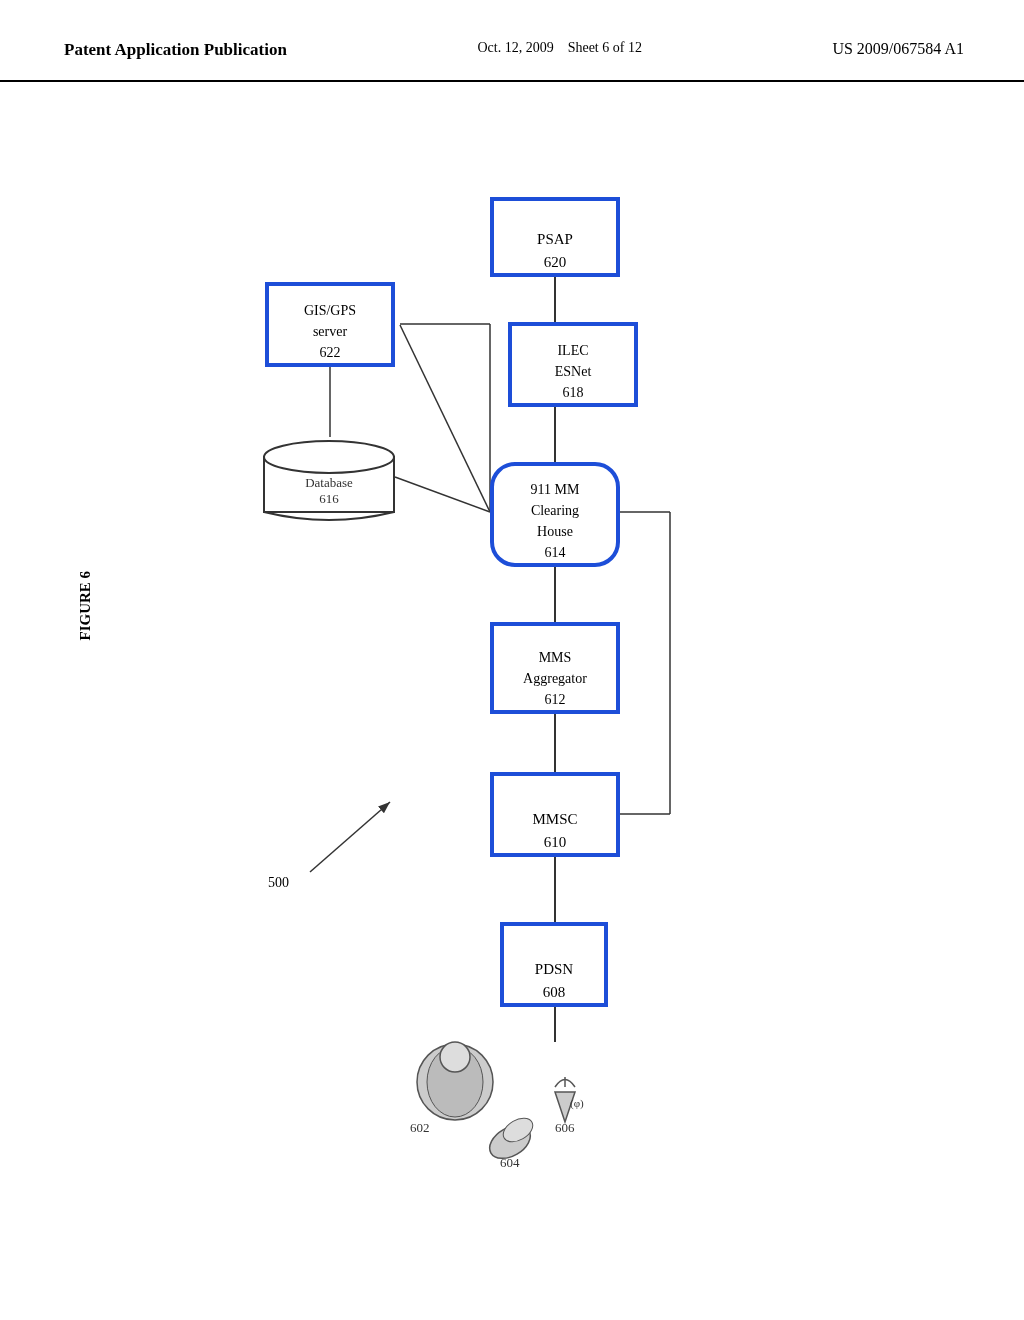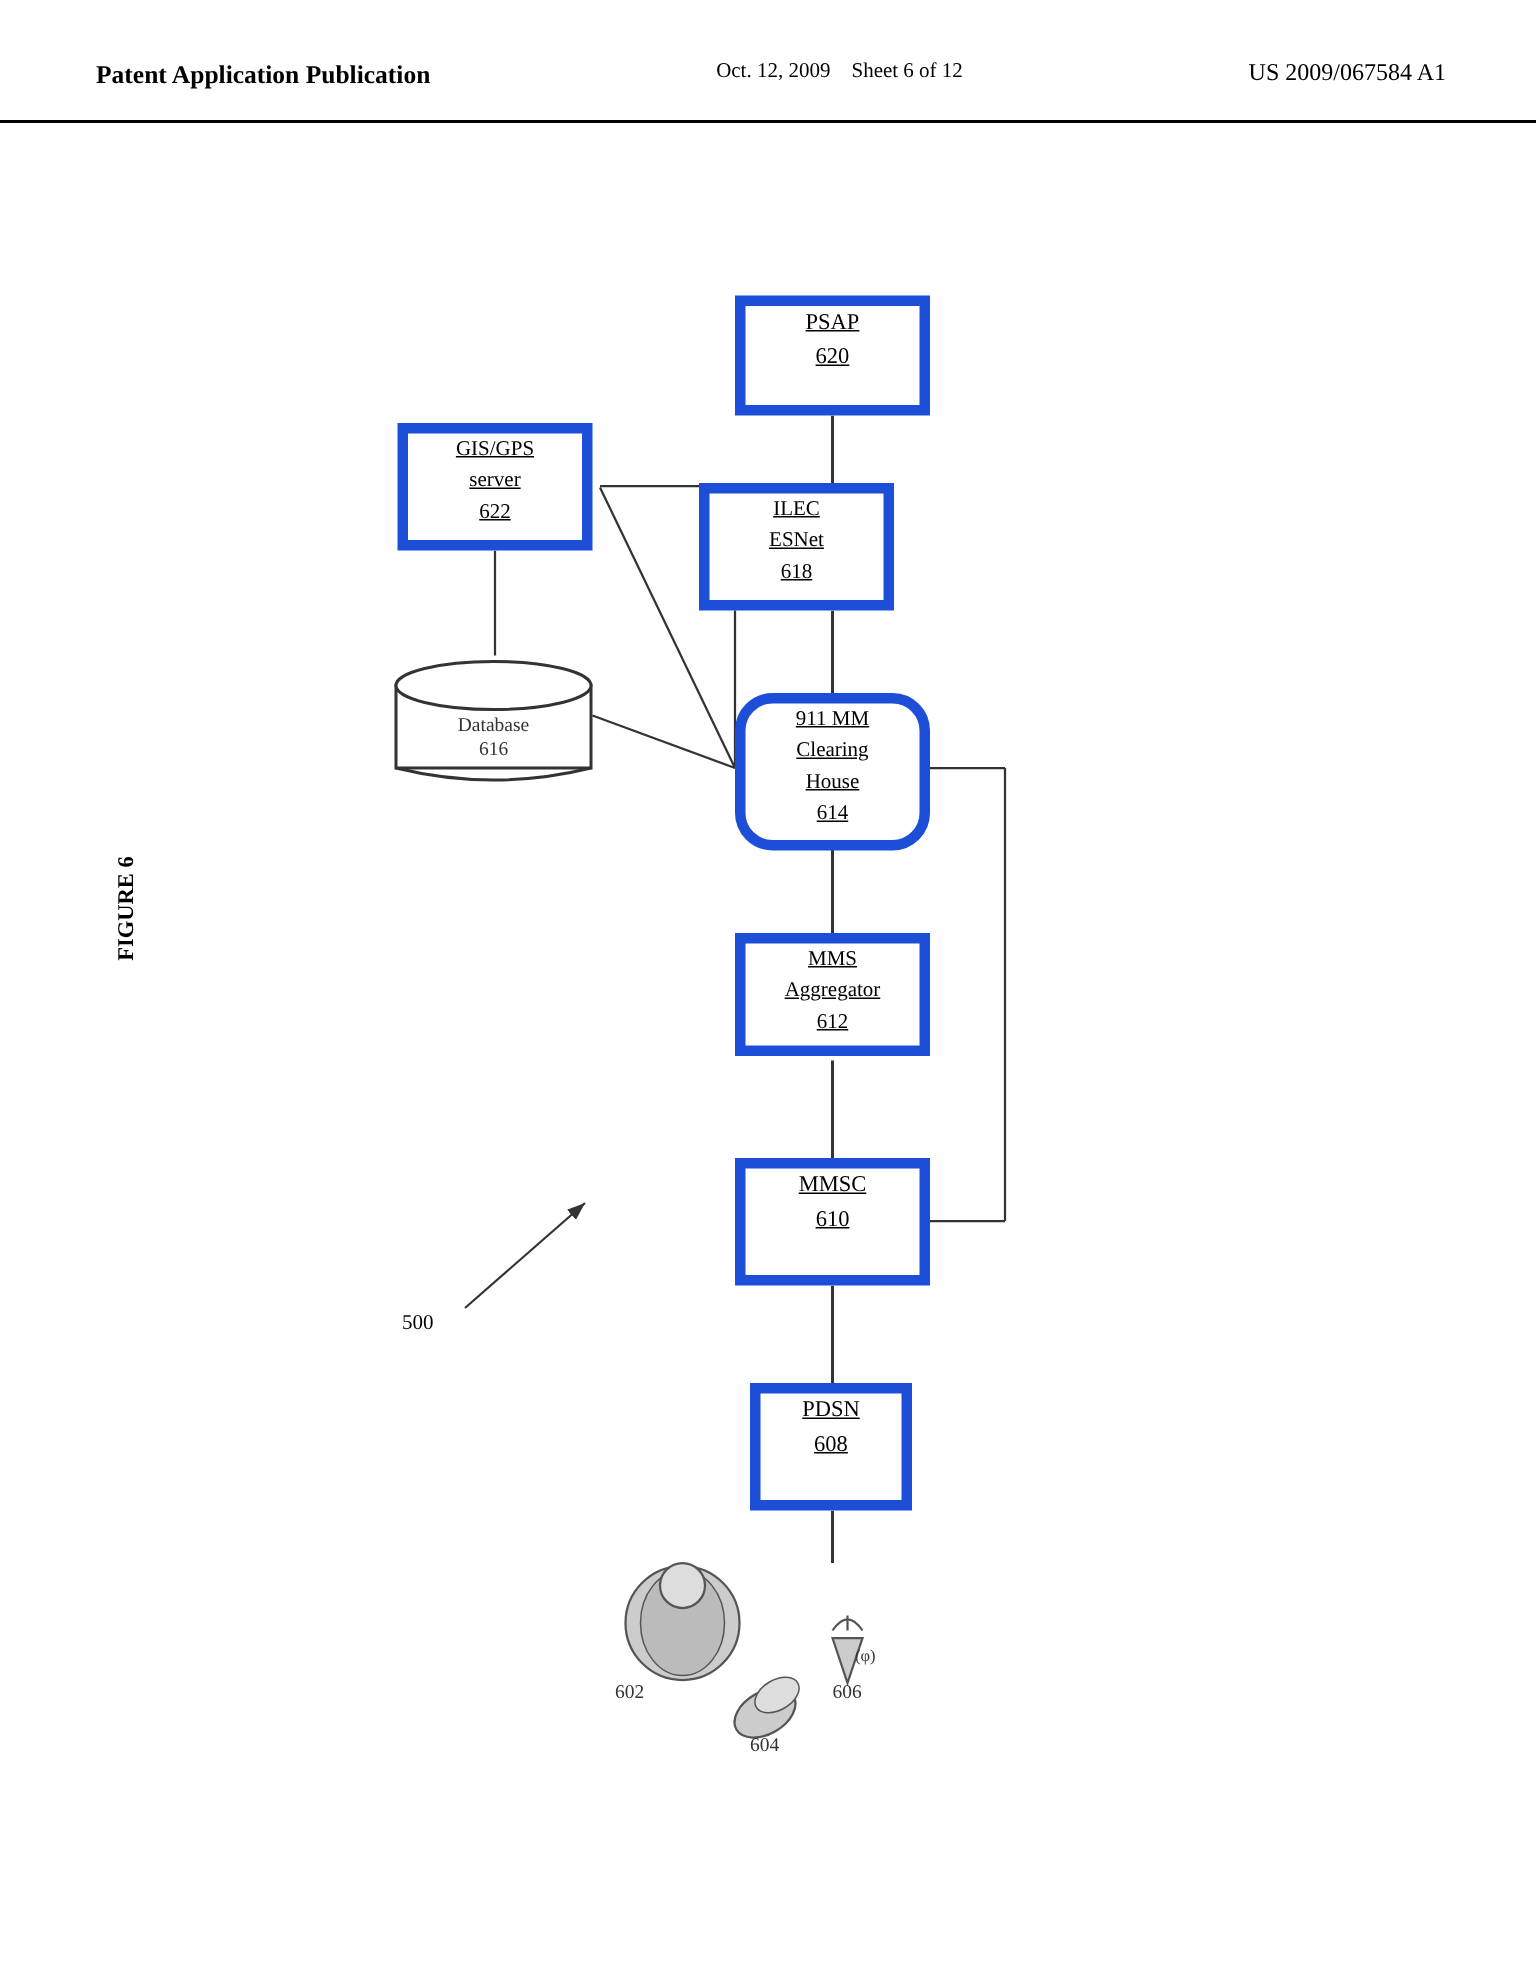--- a/index.html
+++ b/index.html
@@ -22,30 +22,29 @@
 
     .diagram-area {
       position: relative;
       width: 100%;
       height: calc(1320px - 100px);
     }
 
     
     .box {
       position: absolute;
-      border: 7px solid #1d4ed8;
+      border: 4px solid #1d4ed8;
       background: #fff;
       display: flex;
       flex-direction: column;
       align-items: center;
-      justify-content: flex-start;
+      justify-content: flex-end;
       text-align: center;
       font-size: 14px;
       line-height: 1.4;
-      text-decoration: underline;
     }
 
     
     .svg-overlay {
       position: absolute;
       top: 0;
       left: 0;
       width: 100%;
       height: 100%;
       pointer-events: none;
@@ -101,29 +100,29 @@
       <marker id="arrowhead" markerWidth="8" markerHeight="6" refX="8" refY="3" orient="auto">
         <polygon points="0 0, 8 3, 0 6" fill="#333"></polygon>
       </marker>
     </defs>
   </svg>
 
   <div class="box" style="left:490px; top:115px; width:130px; height:80px;">
     <span style="font-size:15px; line-height:1.5;">PSAP<br>620</span>
   </div>
 
-  <div class="box" style="left:466px; top:240px; width:130px; height:85px;">
+  <div class="box" style="left:508px; top:240px; width:130px; height:85px;">
     <span style="font-size:14px; line-height:1.5;">ILEC<br>ESNet<br>618</span>
   </div>
 
   <div class="box" style="left:490px; top:380px; width:130px; height:105px;border-radius:25px;">
     <span style="font-size:14px; line-height:1.5;">911 MM<br>Clearing<br>House<br>614</span>
   </div>
 
-  <div class="box" style="left:490px; top:540px; width:130px; height:82px;">
+  <div class="box" style="left:490px; top:540px; width:130px; height:92px;">
     <span style="font-size:14px; line-height:1.5;">MMS<br>Aggregator<br>612</span>
   </div>
 
   <div class="box" style="left:490px; top:690px; width:130px; height:85px;">
     <span style="font-size:15px; line-height:1.5;">MMSC<br>610</span>
   </div>
 
   <div class="box" style="left:500px; top:840px; width:108px; height:85px;">
     <span style="font-size:15px; line-height:1.5;">PDSN<br>608</span>
   </div>

